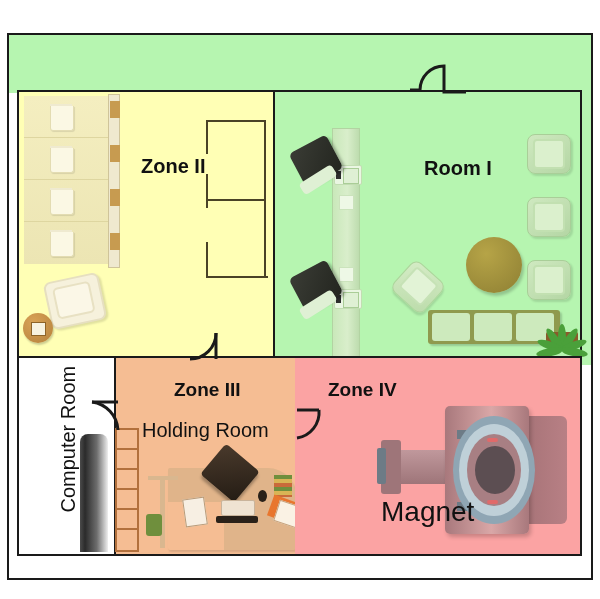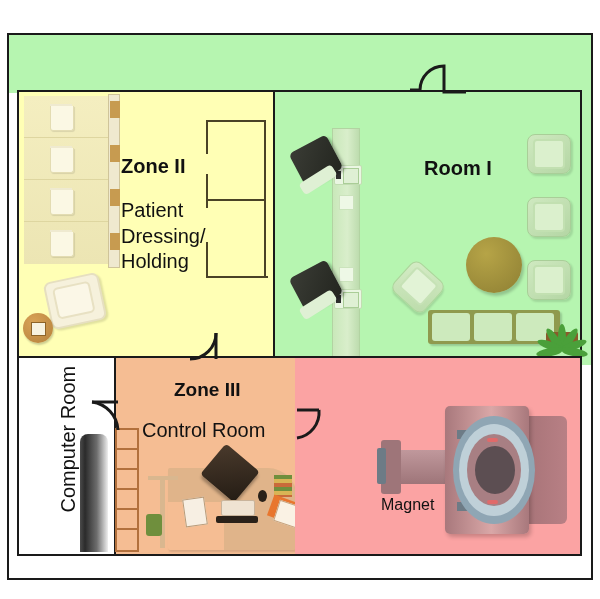--- a/index.html
+++ b/index.html
@@ -28,21 +28,21 @@
 
   
   .lbl{position:absolute;color:#111111;white-space:nowrap;line-height:1.12;}
   .lbl.bold{font-weight:bold;}
   .lbl-z2{left:119px;top:155px;font-size:20px;}
   .lbl-z2sub{left:119px;top:198px;font-size:20px;line-height:1.28;white-space:normal;width:105px;}
   .lbl-z1{left:424px;top:157px;font-size:20px;}
   .lbl-z3{left:172px;top:381px;font-size:19px;}
   .lbl-z3sub{left:140px;top:421px;font-size:20px;}
   .lbl-z4{left:330px;top:381px;font-size:19px;}
-  .lbl-magnet{left:383px;top:498px;font-size:16px;}
+  .lbl-magnet{left:383px;top:498px;font-size:28px;}
   .lbl-comp{left:-28px;top:430px;font-size:20px;transform:rotate(-90deg);transform-origin:center center;width:160px;text-align:center;}
 
   
   .door{position:absolute;}
   .door svg{display:block;overflow:visible;}
 
   
   .cubicle-block{position:absolute;left:22px;top:96px;width:85px;height:168px;
       background:linear-gradient(180deg,#f4eec0,#ece5b3);}
   .cubicle{position:absolute;left:0;width:85px;height:42px;
@@ -199,22 +199,21 @@
     <div class="z2-table" style="left:4px;top:221px;"></div>
 
     <div class="z2-line" style="left:187px;top:28px;width:60px;height:2px;"></div>
     <div class="z2-line" style="left:187px;top:28px;width:2px;height:34px;"></div>
     <div class="z2-line" style="left:187px;top:82px;width:2px;height:34px;"></div>
     <div class="z2-line" style="left:187px;top:150px;width:2px;height:36px;"></div>
     <div class="z2-line" style="left:187px;top:184px;width:62px;height:2px;"></div>
     <div class="z2-line" style="left:187px;top:107px;width:60px;height:2px;"></div>
     <div class="z2-line" style="left:245px;top:28px;width:2px;height:158px;"></div>
 
-    <div class="lbl bold lbl-z2" style="left:102px;top:63px;">Zone II</div>
-    <div class="lbl lbl-z2sub" style="left:102px;top:106px;">Patient Dressing/ Holding</div>
+    <div class="lbl bold lbl-z2" style="left:102px;top:63px;padding-left:20px;">Zone II</div>
   </div>
 
   <div class="zone z1">
     <div class="reception-desk" style="left:57px;top:36px;">
       <div class="desk-pc" style="left:1px;top:36px;">
         <div class="tower"></div>
           <div class="screen"></div>
       </div>
       <div class="desk-paper" style="left:6px;top:66px;"></div>
       <div class="desk-pc" style="left:1px;top:160px;">
@@ -283,40 +282,41 @@
     <div class="ctrl-folder" style="left:154px;top:140px;"></div>
     <div class="ctrl-folder2" style="left:160px;top:145px;"></div>
     <div class="ctrl-mouse" style="left:142px;top:132px;"></div>
     <div class="ctrl-lamp" style="left:32px;top:118px;">
       <div class="arm"></div>
         <div class="pole"></div>
     </div>
     <div class="ctrl-plant" style="left:30px;top:156px;"></div>
 
     <div class="lbl bold lbl-z3" style="left:58px;top:21px;text-align:right;">Zone III</div>
-    <div class="lbl lbl-z3sub" style="left:26px;top:61px;">Control Room</div>
+    <div class="lbl lbl-z3sub" style="left:26px;top:61px;">Holding Room</div>
   </div>
 
   <div class="zone z4">
     <div class="mri" style="left:86px;top:40px;">
       <div class="mri-back"></div>
       <div class="mri-table"></div>
       <div class="mri-table-head"></div>
       <div class="mri-table-end"></div>
       <div class="mri-body"></div>
       <div class="mri-rail" style="top:32px;"></div>
       <div class="mri-rail" style="top:104px;"></div>
       <div class="mri-ring-outer"></div>
       <div class="mri-ring-mid"></div>
       <div class="mri-bore"></div>
       <div class="mri-bore-in"></div>
       <div class="mri-led" style="left:106px;top:40px;"></div>
       <div class="mri-led" style="left:106px;top:102px;"></div>
     </div>
 
+    <div class="lbl bold lbl-z4" style="left:33px;top:21px;">Zone IV</div>
     <div class="lbl lbl-magnet" style="left:86px;top:138px;">Magnet</div>
   </div>
 
   <div class="door" style="left:410px;top:58px;">
     <svg width="56" height="36" viewBox="0 0 56 36">
       <path d="M0 32 L10 32 A24 24 0 0 1 34 8 L34 8 L34 34 L56 34" fill="none" stroke="#1a1a1a" stroke-width="3"></path>
     </svg>
   </div>
 
   <div class="door" style="left:188px;top:325px;">

